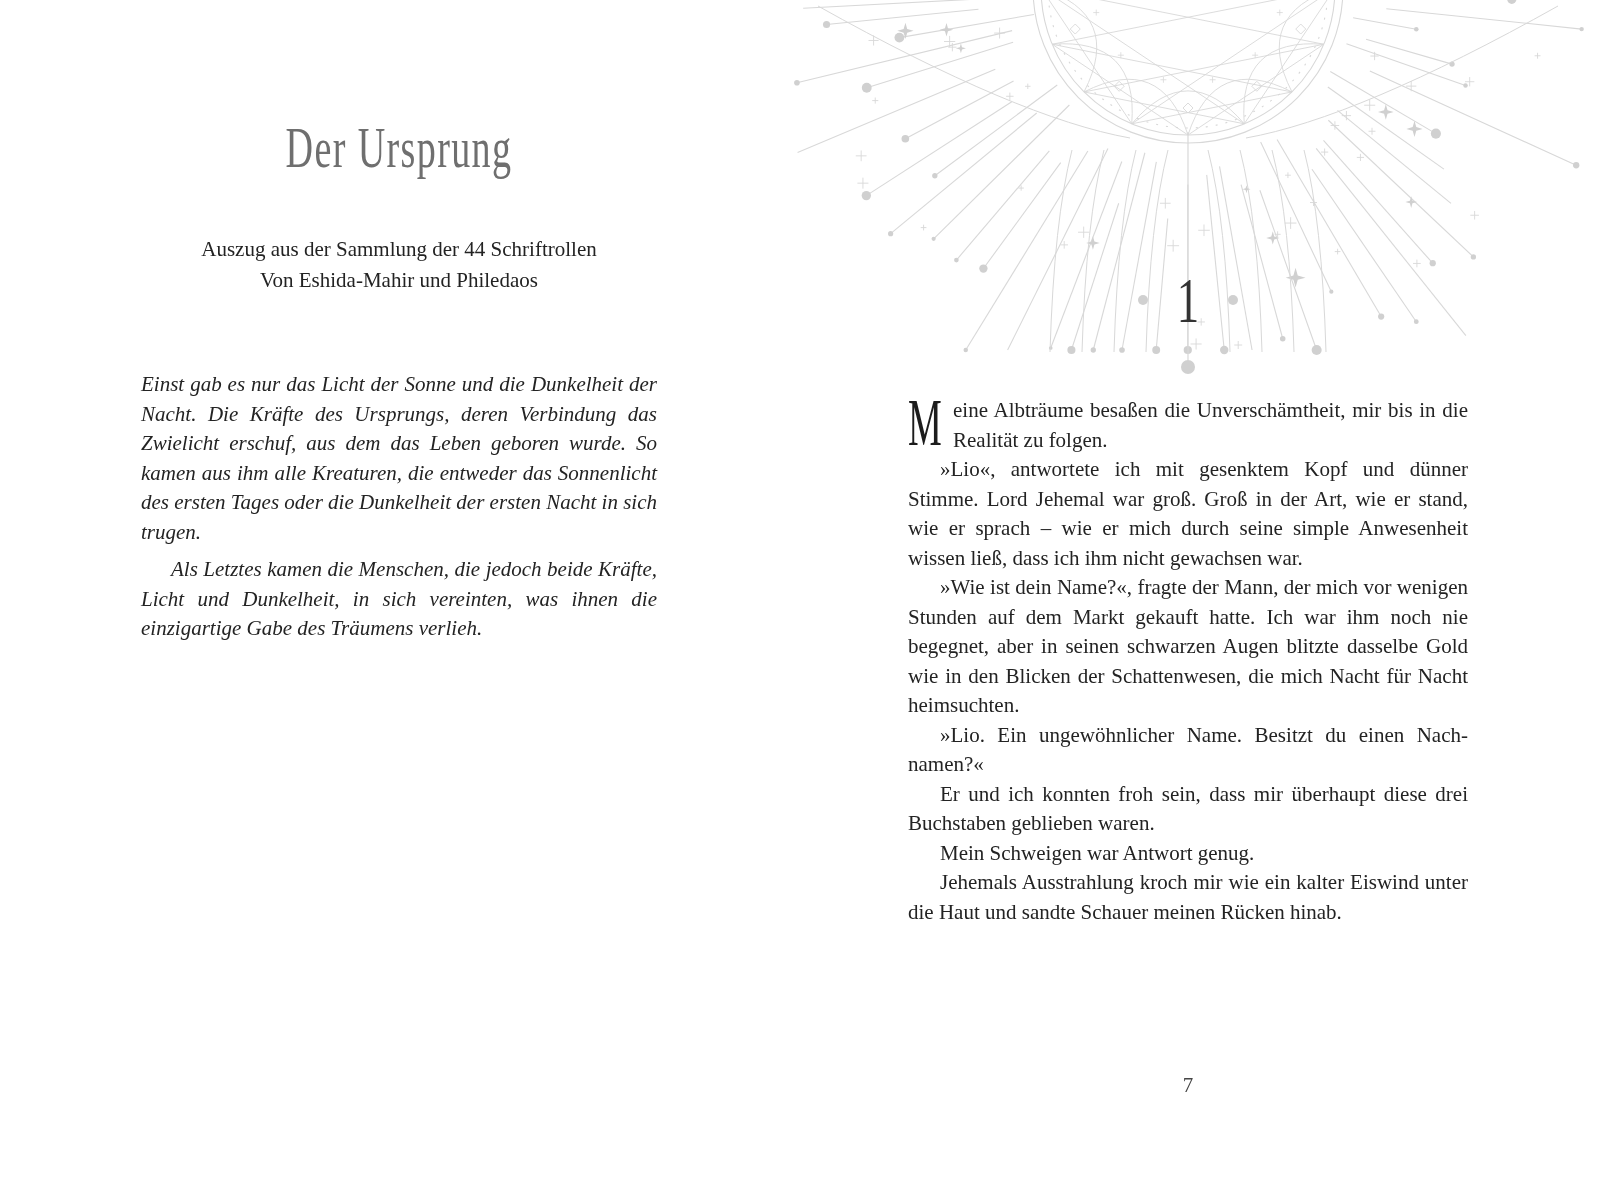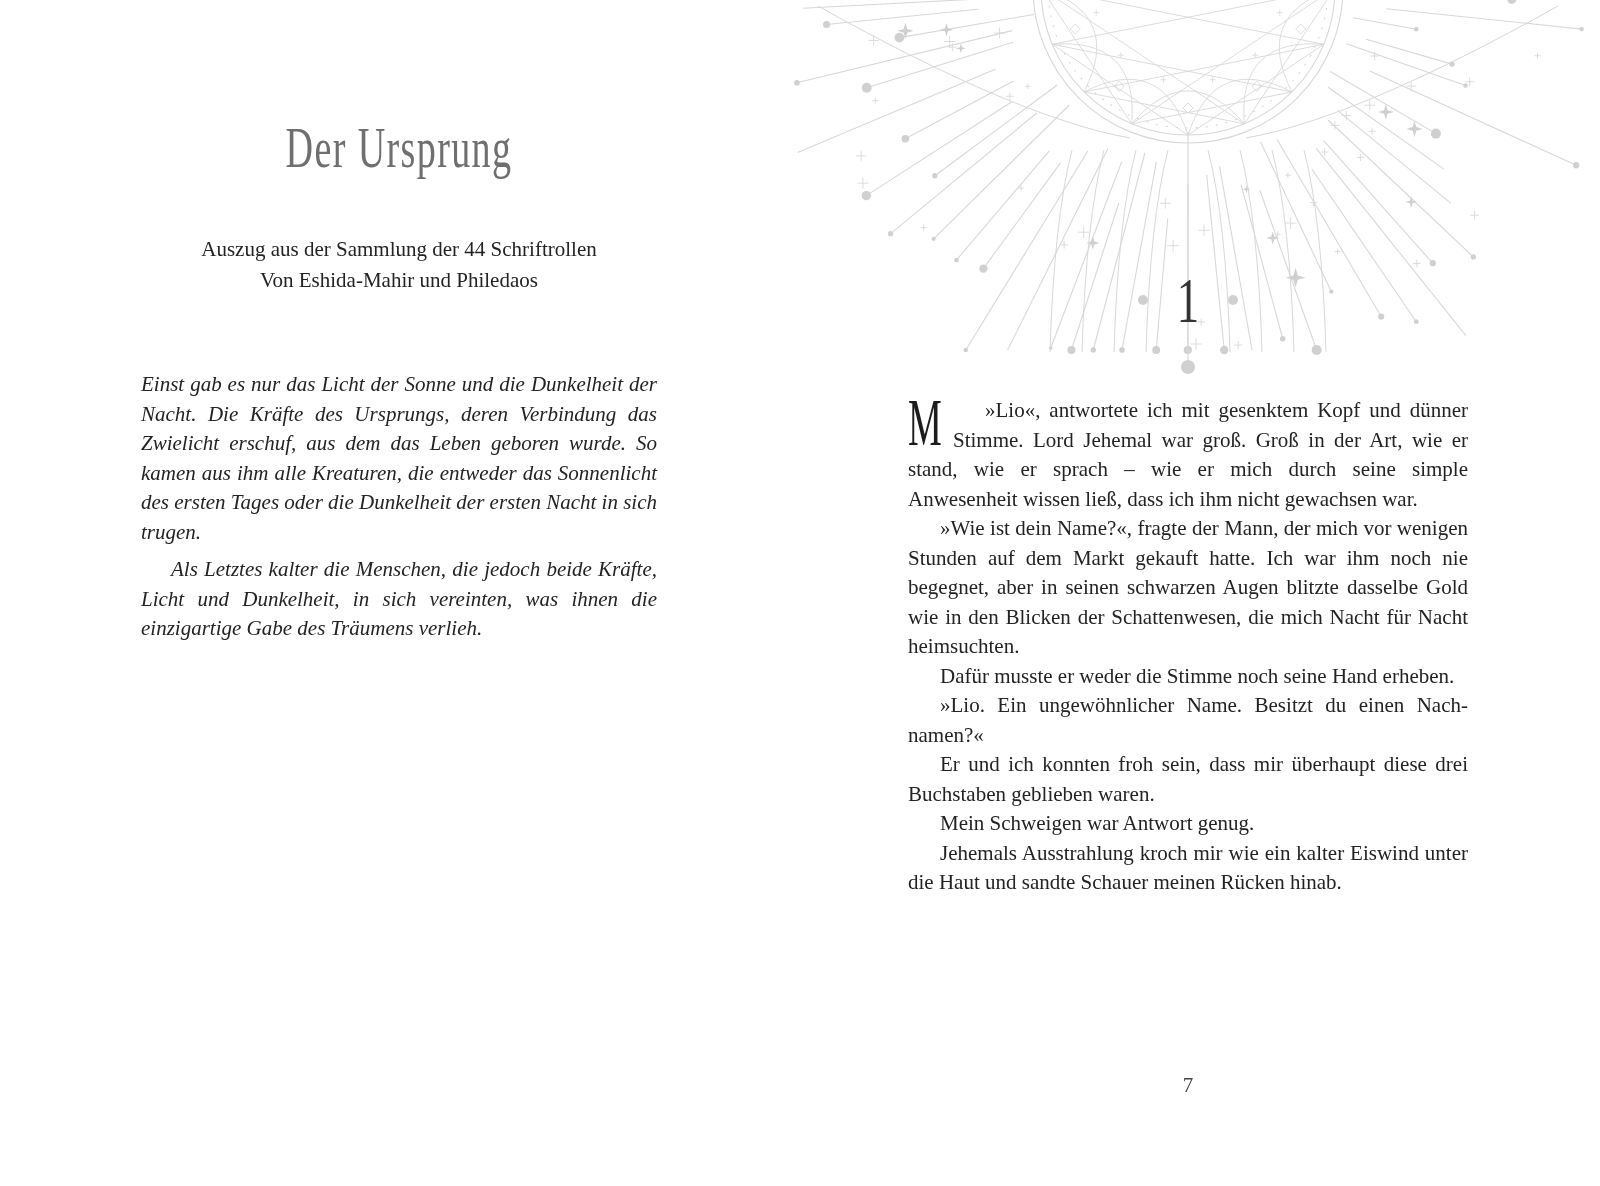--- a/index.html
+++ b/index.html
@@ -69,21 +69,21 @@
 <div class="spread">
 
   <section class="page left">
     <h1 class="lp-col title">Der Ursprung</h1>
     <div class="lp-col attribution">
       <div>Auszug aus der Sammlung der 44 Schriftrollen</div>
       <div>Von Eshida-Mahir und Philedaos</div>
     </div>
     <div class="lp-col epigraph">
         <p>Einst gab es nur das Licht der Sonne und die Dunkelheit der Nacht. Die Kräfte des Ursprungs, deren Verbindung das Zwie­licht erschuf, aus dem das Leben geboren wurde. So kamen aus ihm alle Kreaturen, die entweder das Sonnenlicht des ersten Ta­ges oder die Dunkelheit der ersten Nacht in sich trugen.</p>
-        <p>Als Letztes kalter die Menschen, die jedoch beide Kräfte, Licht und Dunkelheit, in sich vereinten, was ihnen die einzigartige Gabe des Träumens verlieh.</p>
+        <p>Als Letztes kamen die Menschen, die jedoch beide Kräfte, Licht und Dunkelheit, in sich vereinten, was ihnen die einzigartige Gabe des Träumens verlieh.</p>
       </div>
   </section>
 
   <section class="page right">
     <svg id="ornament" viewBox="0 0 820 400">
         <line x1="564.6945569687508" y1="-6.597947034466215" x2="733.7967415247031" y2="-0.6927686270368252" stroke="#d8d8d8" stroke-width="1.1"></line>
         <circle cx="733.7967415247031" cy="-0.6927686270368252" r="4.600731827132745" fill="#d0d0d0"></circle>
         <line x1="608.3323965235322" y1="8.700385141348875" x2="803.6427719618869" y2="29.085355345627548" stroke="#d8d8d8" stroke-width="1.1"></line>
         <circle cx="803.6427719618869" cy="29.085355345627548" r="2.201943850704443" fill="#d0d0d0"></circle>
         <line x1="575.0912422761055" y1="17.818674443230773" x2="638.2993651120164" y2="29.235285106681843" stroke="#d8d8d8" stroke-width="1.1"></line>
@@ -291,26 +291,25 @@
         <path d="M 272 352 Q 276 220 294 150" fill="none" stroke="#d8d8d8" stroke-width="1"></path>
         <path d="M 548 352 Q 544 220 526 150" fill="none" stroke="#d8d8d8" stroke-width="1"></path>
       </svg>
 
     <div class="chapter-number">1</div>
 
     <div class="rp-body">
       <p>
         <span class="dropcap">
             <span>M</span>
-          </span>
+          </span><span>eine Albträume besaßen die Unverschämtheit, mir bis in die Realität zu folgen.</span>
       </p>
       <div class="plist">
           <p>»Lio«, antwortete ich mit gesenktem Kopf und dünner Stimme. Lord Jehemal war groß. Groß in der Art, wie er stand, wie er sprach – wie er mich durch seine simple Anwesenheit wissen ließ, dass ich ihm nicht gewachsen war.</p>
           <p>»Wie ist dein Name?«, fragte der Mann, der mich vor weni­gen Stunden auf dem Markt gekauft hatte. Ich war ihm noch nie begegnet, aber in seinen schwarzen Augen blitzte dasselbe Gold wie in den Blicken der Schattenwesen, die mich Nacht für Nacht heimsuchten.</p>
-          <p>Dafür musste er weder die Stimme noch seine Hand erheben.</p>
           <p>»Lio. Ein ungewöhnlicher Name. Besitzt du einen Nach­namen?«</p>
           <p>Er und ich konnten froh sein, dass mir überhaupt diese drei Buchstaben geblieben waren.</p>
           <p>Mein Schweigen war Antwort genug.</p>
           <p>Jehemals Ausstrahlung kroch mir wie ein kalter Eiswind unter die Haut und sandte Schauer meinen Rücken hinab.</p>
         </div>
     </div>
 
     <div class="folio">7</div>
   </section>
 

